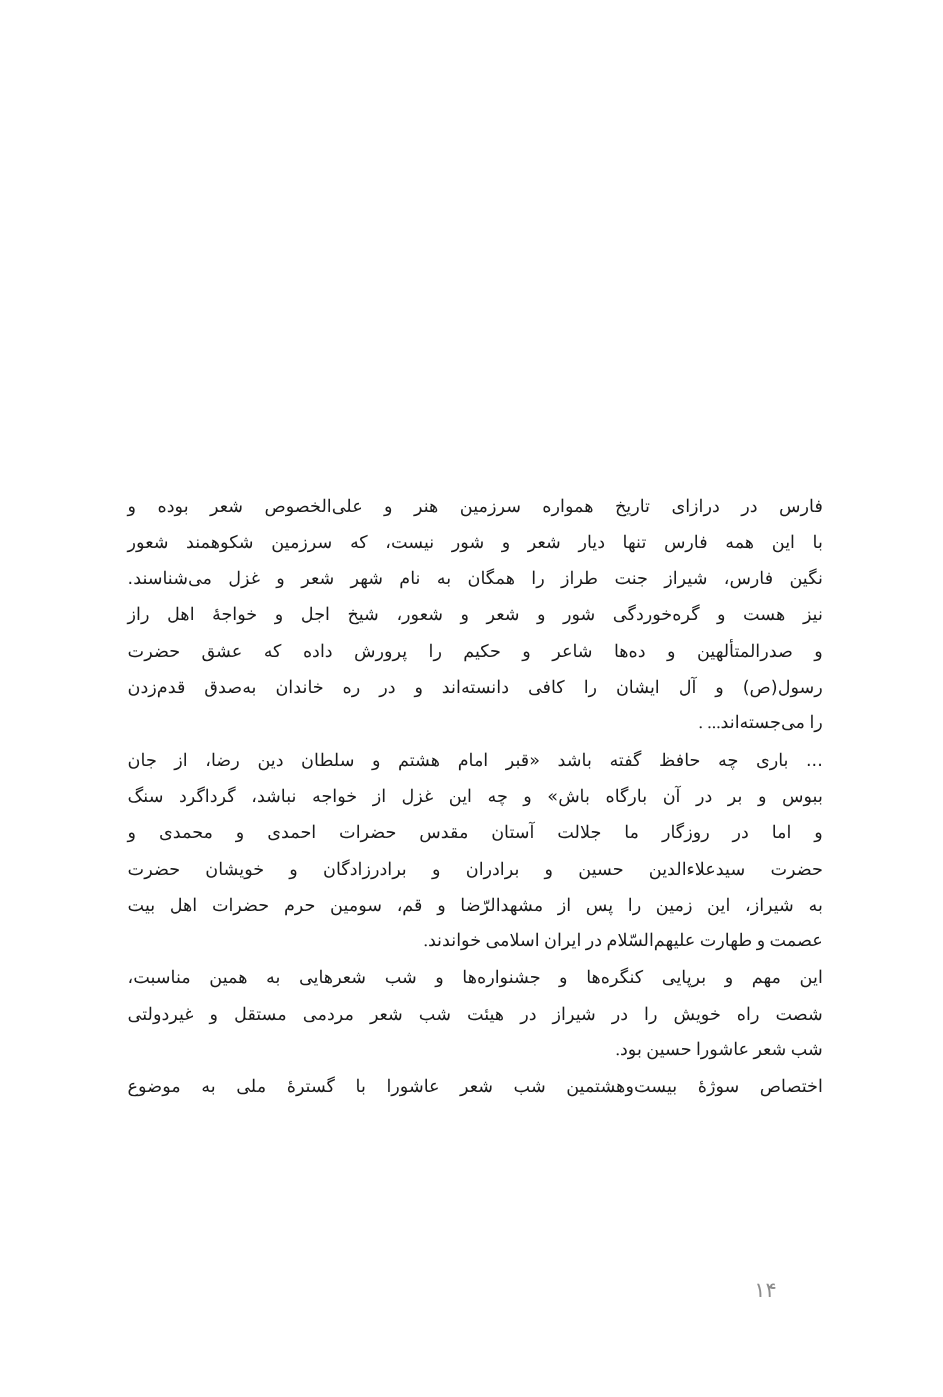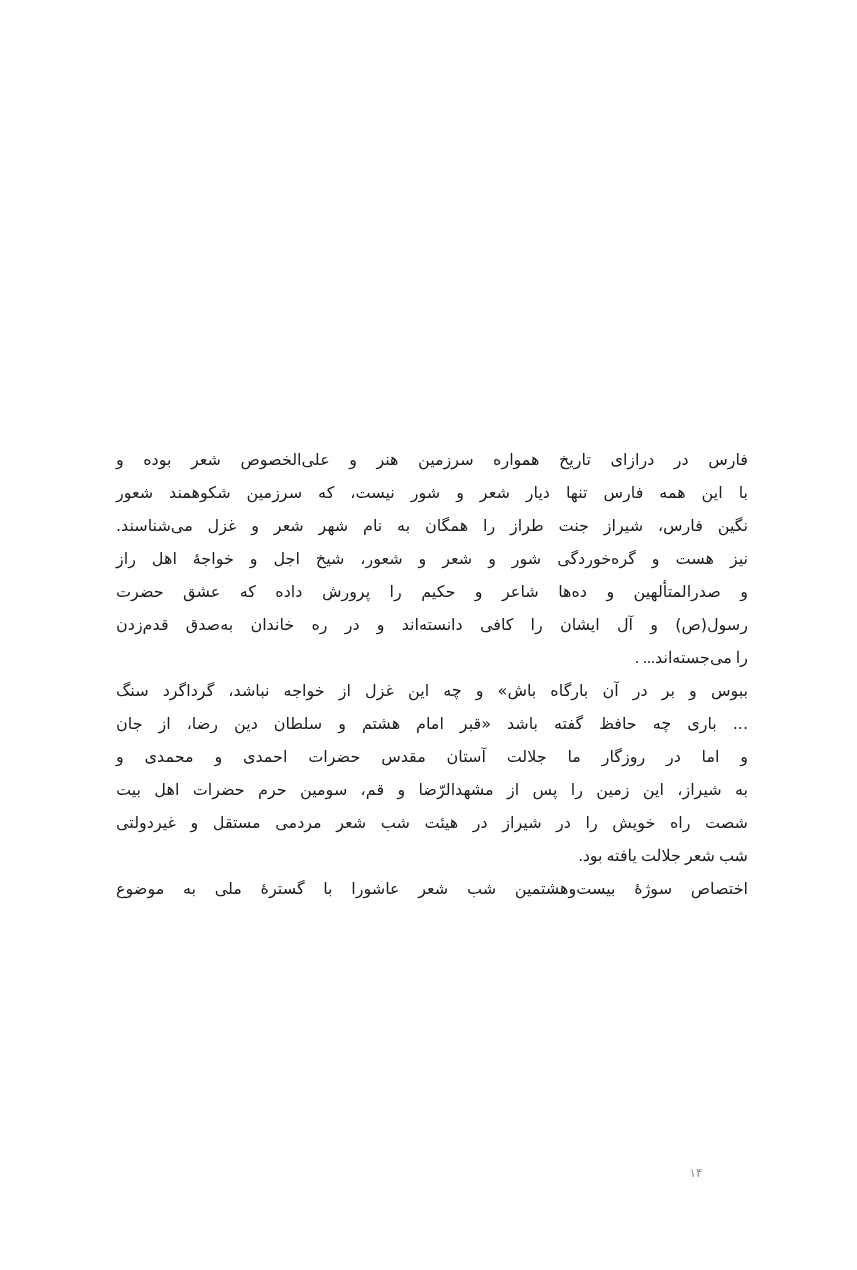--- a/index.html
+++ b/index.html
@@ -47,48 +47,51 @@
   }
   .page-number {
     position: absolute;
     top: 1160px;
     left: 672px;
     width: 48px;
     height: 26px;
     line-height: 26px;
     text-align: center;
     direction: rtl;
-    font-size: 12px;
+    font-size: 19px;
     color: #8d8d8d;
   }
 </style>
 </head>
 <body>
 
 <div class="book-page">
   <div class="page-text" id="text-block" style="color: rgb(27, 27, 27);">
       <div class="paragraph">
         <div class="text-line">فارس در درازای تاریخ همواره سرزمین هنر و علی‌الخصوص شعر بوده و</div>
         <div class="text-line">با این همه فارس تنها دیار شعر و شور نیست، که سرزمین شکوهمند شعور</div>
         <div class="text-line">نگین فارس، شیراز جنت طراز را همگان به نام شهر شعر و غزل می‌شناسند.</div>
         <div class="text-line">نیز هست و گره‌خوردگی شور و شعر و شعور، شیخ اجل و خواجهٔ اهل راز</div>
         <div class="text-line">و صدرالمتألهین و ده‌ها شاعر و حکیم را پرورش داده که عشق حضرت</div>
         <div class="text-line">رسول(ص) و آل ایشان را کافی دانسته‌اند و در ره خاندان به‌صدق قدم‌زدن</div>
         <div class="text-line para-end">را می‌جسته‌اند... .</div>
       </div>
       <div class="paragraph">
+        <div class="text-line">... باری چه حافظ گفته باشد «قبر امام هشتم و سلطان دین رضا، از جان</div>
         <div class="text-line">ببوس و بر در آن بارگاه باش» و چه این غزل از خواجه نباشد، گرداگرد سنگ</div>
-        <div class="text-line">... باری چه حافظ گفته باشد «قبر امام هشتم و سلطان دین رضا، از جان</div>
       </div>
       <div class="paragraph">
         <div class="text-line">و اما در روزگار ما جلالت آستان مقدس حضرات احمدی و محمدی و</div>
+        <div class="text-line">حضرت سیدعلاءالدین حسین و برادران و برادرزادگان و خویشان حضرت</div>
         <div class="text-line">به شیراز، این زمین را پس از مشهدالرّضا و قم، سومین حرم حضرات اهل بیت</div>
+        <div class="text-line para-end">عصمت و طهارت علیهم‌السّلام در ایران اسلامی خواندند.</div>
       </div>
       <div class="paragraph">
+        <div class="text-line">این مهم و برپایی کنگره‌ها و جشنواره‌ها و شب شعرهایی به همین مناسبت،</div>
         <div class="text-line">شصت راه خویش را در شیراز در هیئت شب شعر مردمی مستقل و غیردولتی</div>
-        <div class="text-line para-end">شب شعر جلالت یافته بود.</div>
+        <div class="text-line para-end">شب شعر عاشورا حسین بود.</div>
       </div>
       <div class="paragraph">
         <div class="text-line">اختصاص سوژهٔ بیست‌وهشتمین شب شعر عاشورا با گسترهٔ ملی به موضوع</div>
       </div>
     </div>
   <div class="page-number" style="color: rgb(141, 141, 141);">۱۴</div>
 </div>
 
 </body></html>

